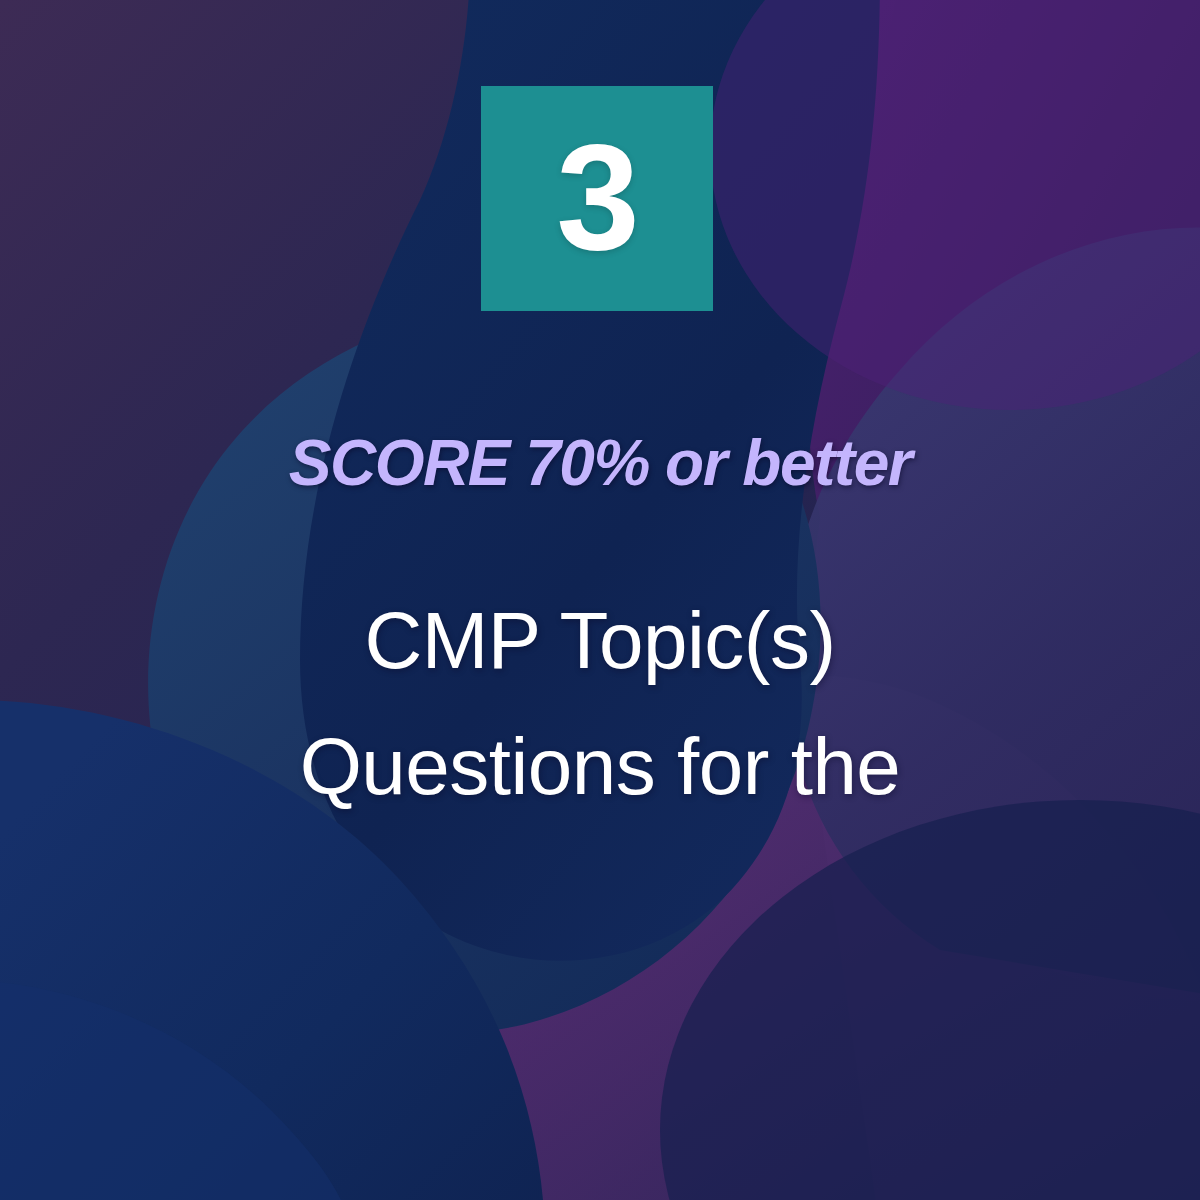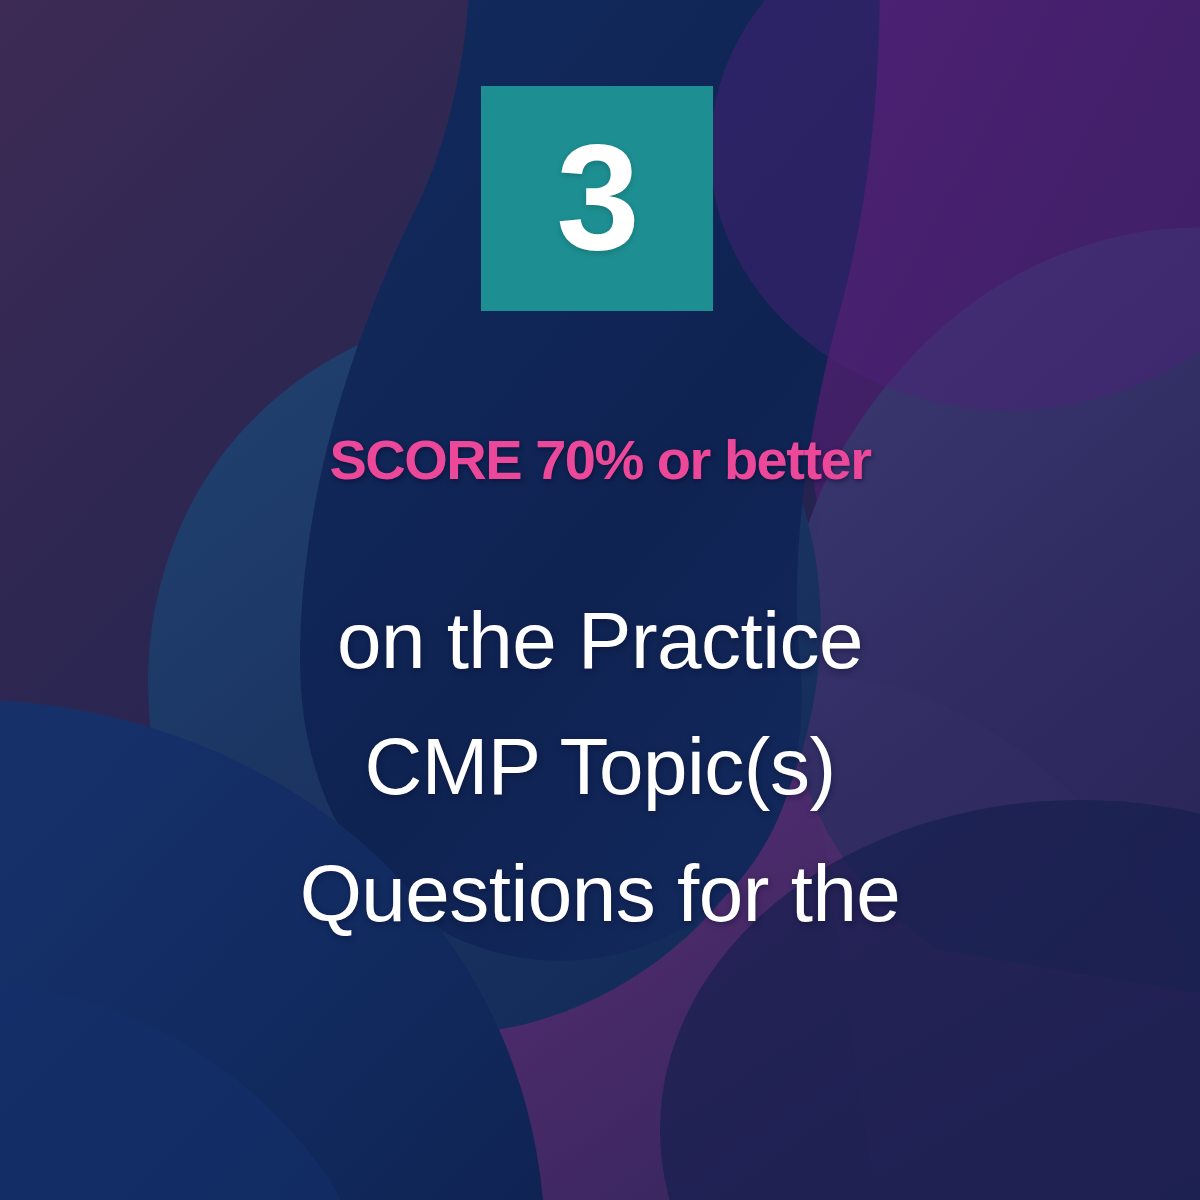--- a/index.html
+++ b/index.html
@@ -58,27 +58,28 @@
 
   #headline-wrap {
     position: absolute;
     left: 0;
     right: 0;
     top: 430px;
     text-align: center;
   }
   #headline {
     display: inline-block;
-    color: #ec4899;
-    font-size: 56px;
+    color: #c4b5fd;
+    font-size: 64px;
     font-weight: 700;
     letter-spacing: -1.5px;
     line-height: 1.06;
     text-shadow: 1px 2px 5px rgba(10,8,40,0.55);
     white-space: nowrap;
+    font-style: italic;
   }
 
   #subhead-wrap {
     position: absolute;
     left: 0;
     right: 0;
     top: 578px;
     text-align: center;
   }
   .subhead-line {
@@ -203,19 +204,18 @@
 
     <div id="step-badge">
       <span id="step-badge-number">3</span>
     </div>
 
     <div id="headline-wrap">
       <span id="headline">SCORE 70% or better</span>
     </div>
 
     <div id="subhead-wrap">
-      <span class="subhead-line">on the Practice</span>
       <span class="subhead-line">CMP Topic(s)</span>
       <span class="subhead-line">Questions for the</span>
     </div>
 
   </div>
 </div>
 
 </body></html>

